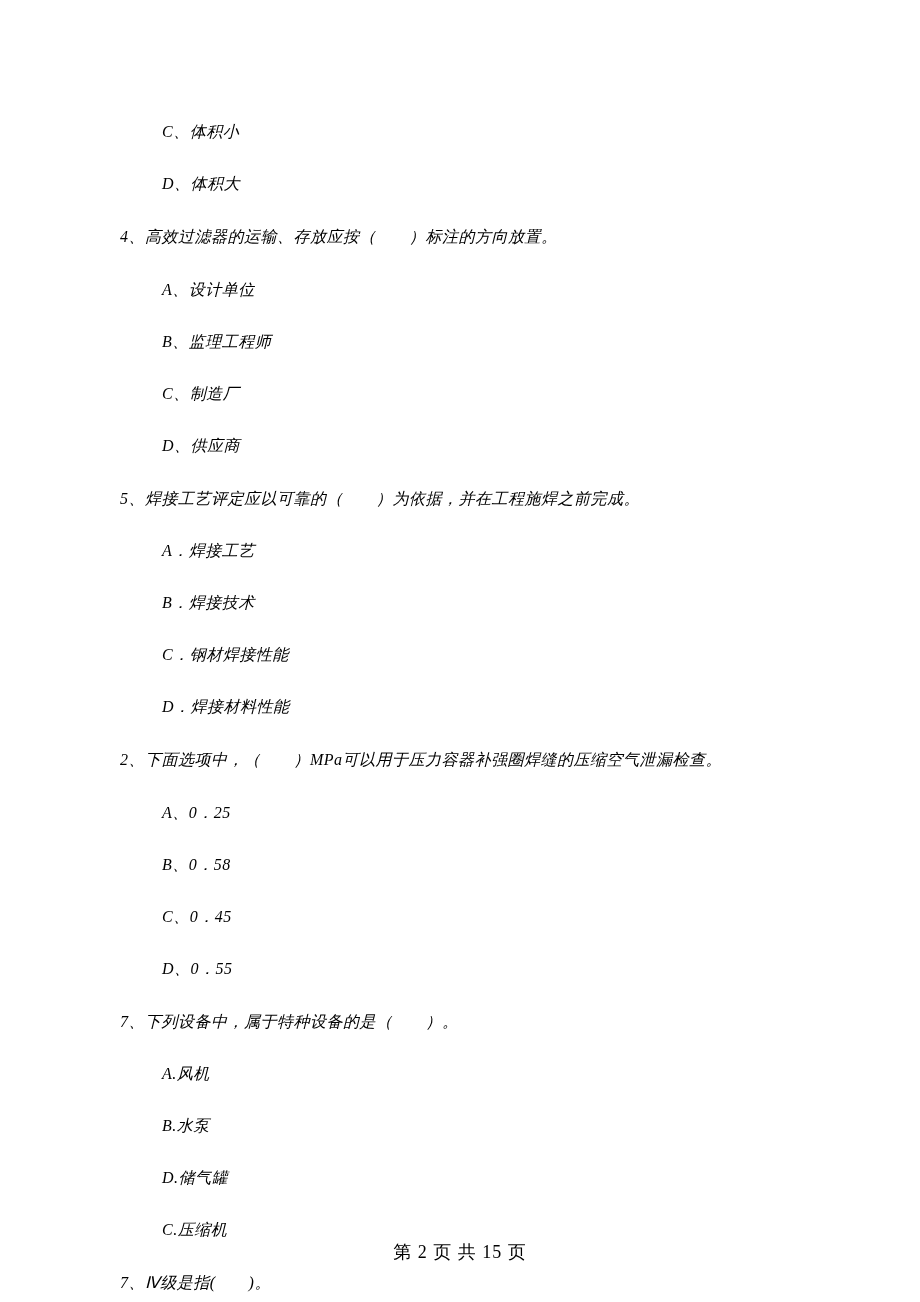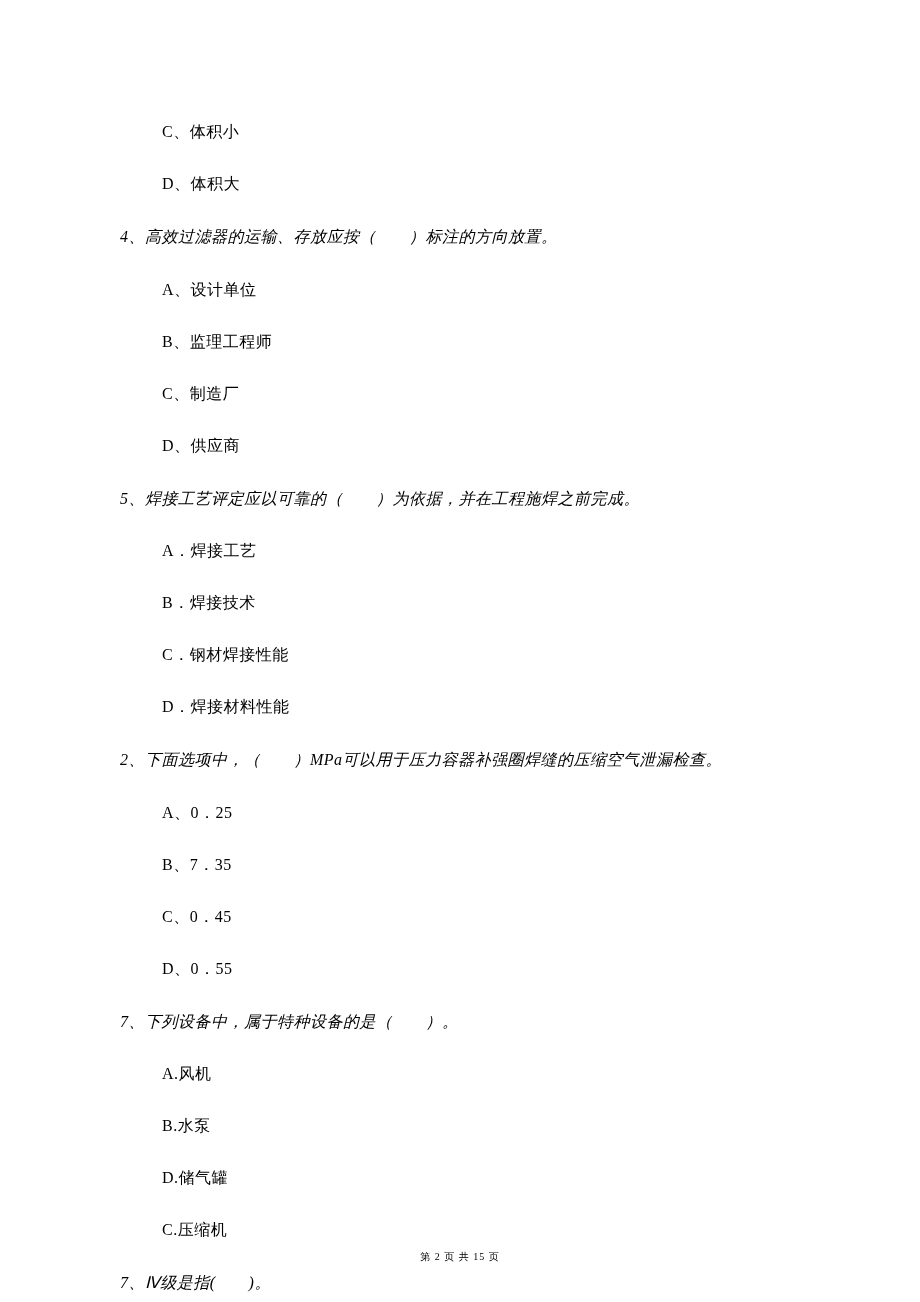--- a/index.html
+++ b/index.html
@@ -23,28 +23,29 @@
       margin-bottom: 28px;
       line-height: 1.6;
       letter-spacing: 0.5px;
       font-style: italic;
     }
     .option-line {
       margin-left: 42px;
       margin-bottom: 28px;
       line-height: 1.5;
       letter-spacing: 0.5px;
+      font-style: italic;
     }
     .footer {
       position: absolute;
       bottom: 38px;
       left: 0;
       right: 0;
       text-align: center;
-      font-size: 10px;
+      font-size: 18px;
       letter-spacing: 1px;
     }
   </style>
 </head>
 <body>
 
 <div class="page">
 
   <div class="option-line">C、体积小</div>
   <div class="option-line">D、体积大</div>
@@ -56,21 +57,21 @@
   <div class="option-line">D、供应商</div>
 
   <div class="question-line">5、焊接工艺评定应以可靠的（　　）为依据，并在工程施焊之前完成。</div>
   <div class="option-line">A．焊接工艺</div>
   <div class="option-line">B．焊接技术</div>
   <div class="option-line">C．钢材焊接性能</div>
   <div class="option-line">D．焊接材料性能</div>
 
   <div class="question-line">2、下面选项中，（　　）MPa可以用于压力容器补强圈焊缝的压缩空气泄漏检查。</div>
   <div class="option-line">A、0．25</div>
-  <div class="option-line">B、7．35</div>
+  <div class="option-line">B、0．58</div>
   <div class="option-line">C、0．45</div>
   <div class="option-line">D、0．55</div>
 
   <div class="question-line">7、下列设备中，属于特种设备的是（　　）。</div>
   <div class="option-line">A.风机</div>
   <div class="option-line">B.水泵</div>
   <div class="option-line">D.储气罐</div>
   <div class="option-line">C.压缩机</div>
 
   <div class="question-line">7、Ⅳ级是指(　　)。</div>

